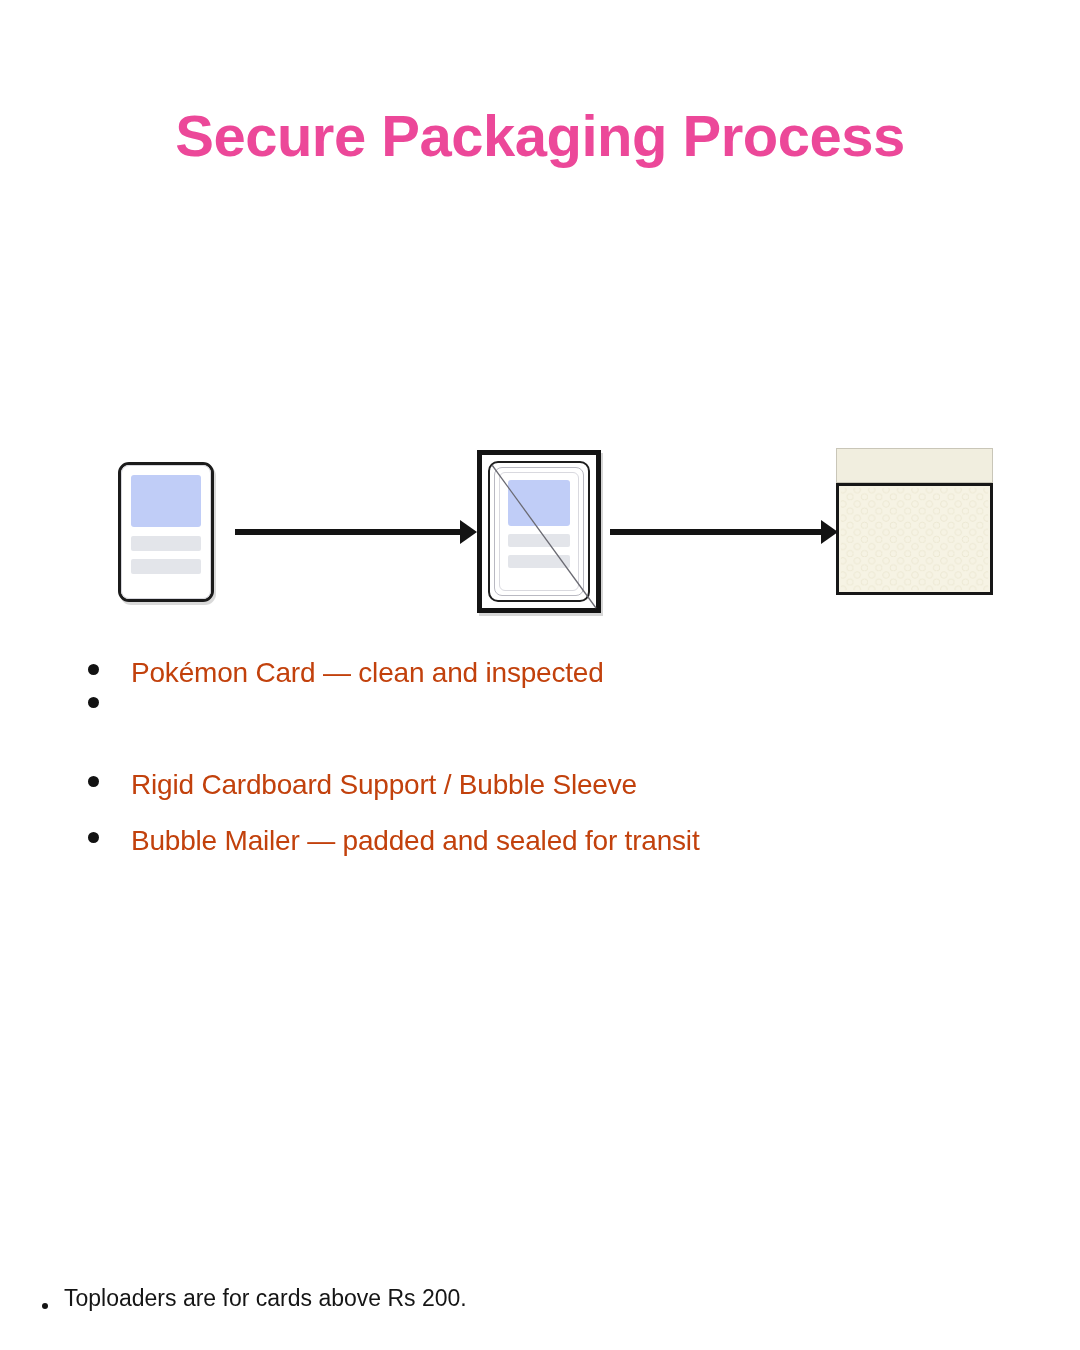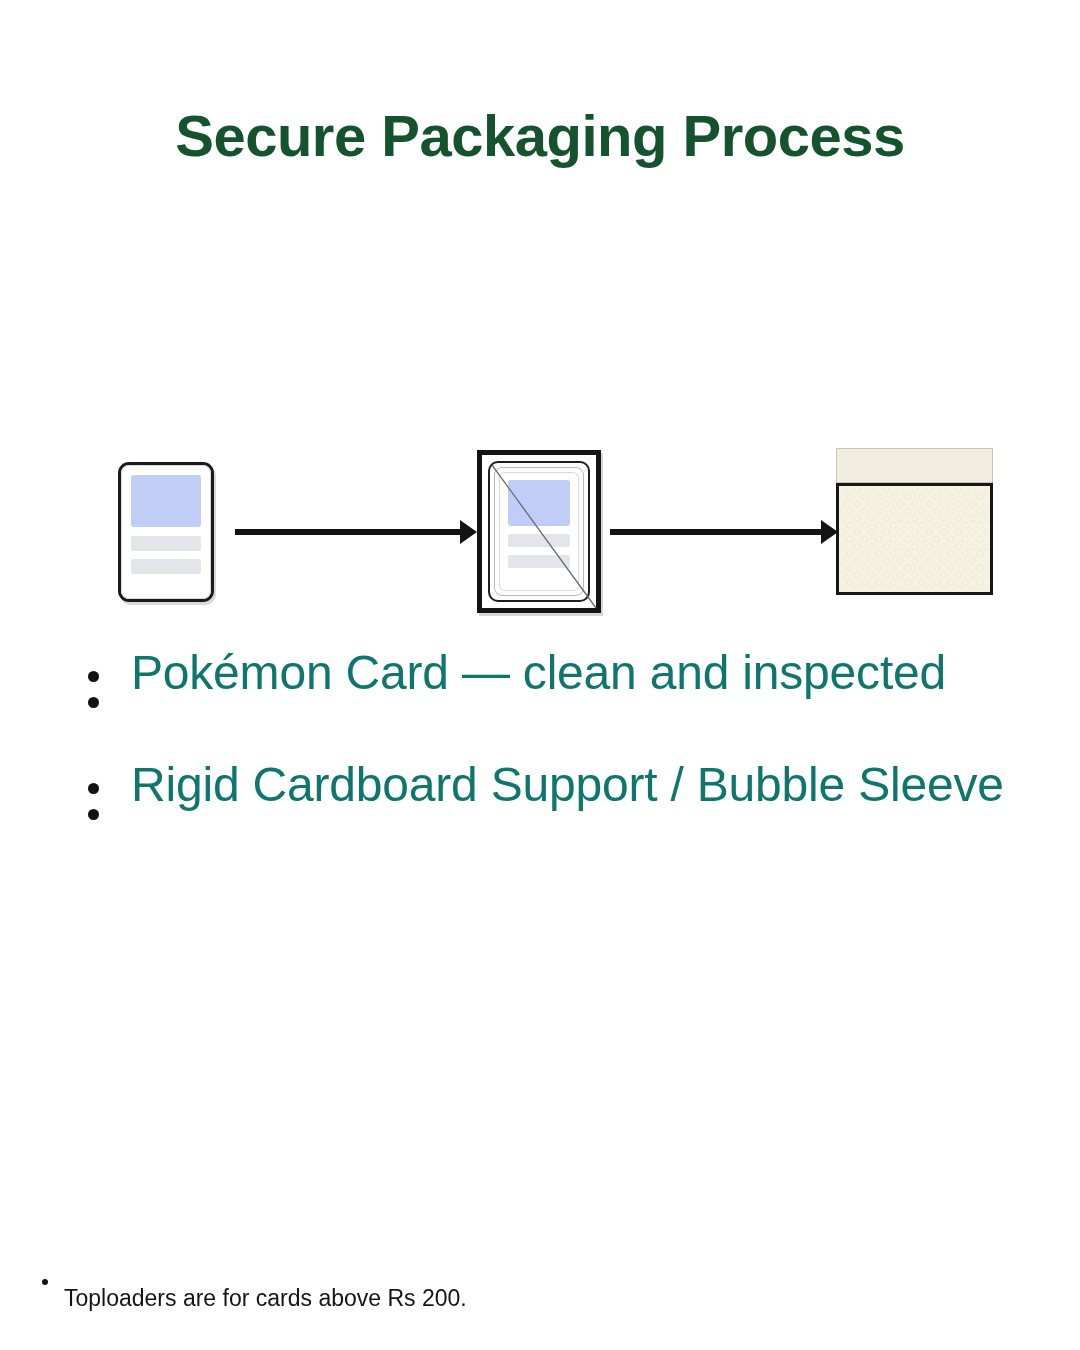--- a/index.html
+++ b/index.html
@@ -21,21 +21,21 @@
   
   .slide-title {
     position: absolute;
     left: 0;
     top: 104px;
     width: 1080px;
     text-align: center;
     font-size: 58px;
     font-weight: 700;
     letter-spacing: -0.5px;
-    color: #14532d;
+    color: #ec4899;
     line-height: 1.1;
   }
 
   
   .diagram {
     position: absolute;
     left: 0;
     top: 430px;
     width: 1080px;
     height: 195px;
@@ -193,34 +193,34 @@
     width: 11px;
     height: 11px;
     border-radius: 50%;
     background: #121212;
     flex: 0 0 auto;
     position: relative;
     top: -7px;
     margin-right: 32px;
   }
   .bullet-text {
-    font-size: 48px;
+    font-size: 28px;
     line-height: 50px;
-    color: #0f766e;
+    color: #c2410c;
     letter-spacing: -0.2px;
     white-space: nowrap;
   }
 
   
   .footnote {
     position: absolute;
     left: 42px;
     top: 1283px;
     display: flex;
-    align-items: flex-start;
+    align-items: flex-end;
   }
   .footnote-dot {
     width: 6px;
     height: 6px;
     border-radius: 50%;
     background: #151515;
     flex: 0 0 auto;
     position: relative;
     top: -4px;
     margin-right: 16px;
@@ -292,19 +292,20 @@
   </div>
   <div class="bullet-row">
     <span class="bullet-dot"></span>
   </div>
   <div class="bullet-row">
     <span class="bullet-dot"></span>
     <span class="bullet-text">Rigid Cardboard Support / Bubble Sleeve</span>
   </div>
   <div class="bullet-row">
     <span class="bullet-dot"></span>
+    <span class="bullet-text">Bubble Mailer — padded and sealed for transit</span>
   </div>
 </div>
 
 <div class="footnote">
   <span class="footnote-dot"></span>
   <span class="footnote-text">Toploaders are for cards above Rs 200.</span>
 </div>
 
 </body></html>

